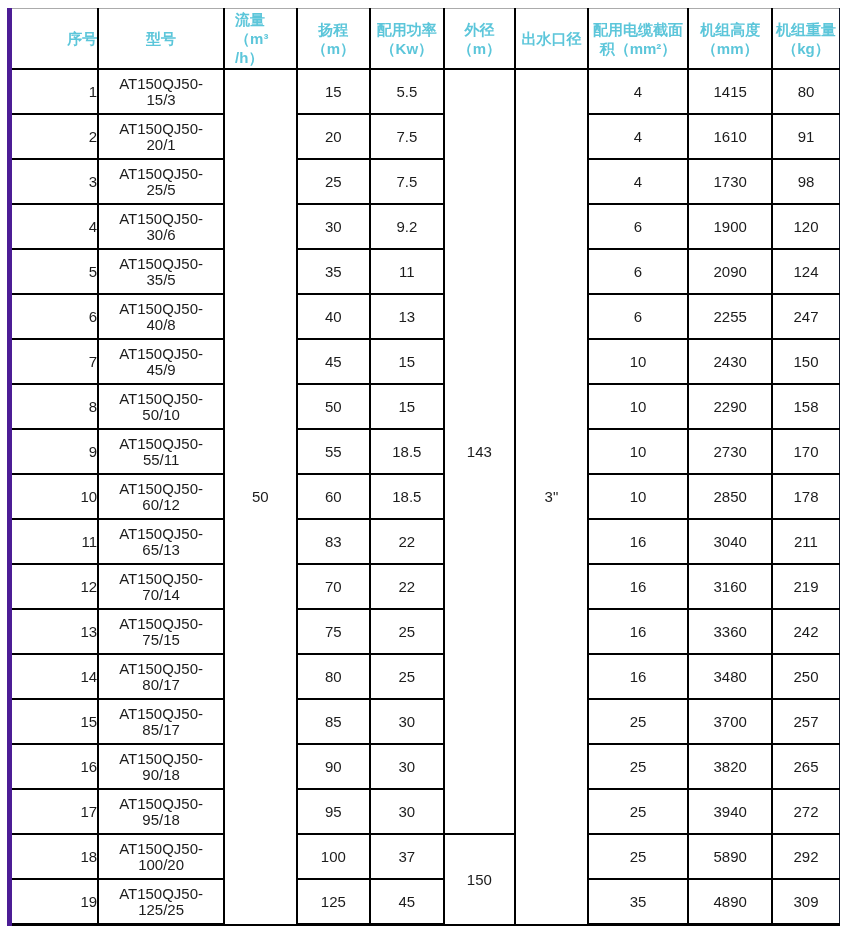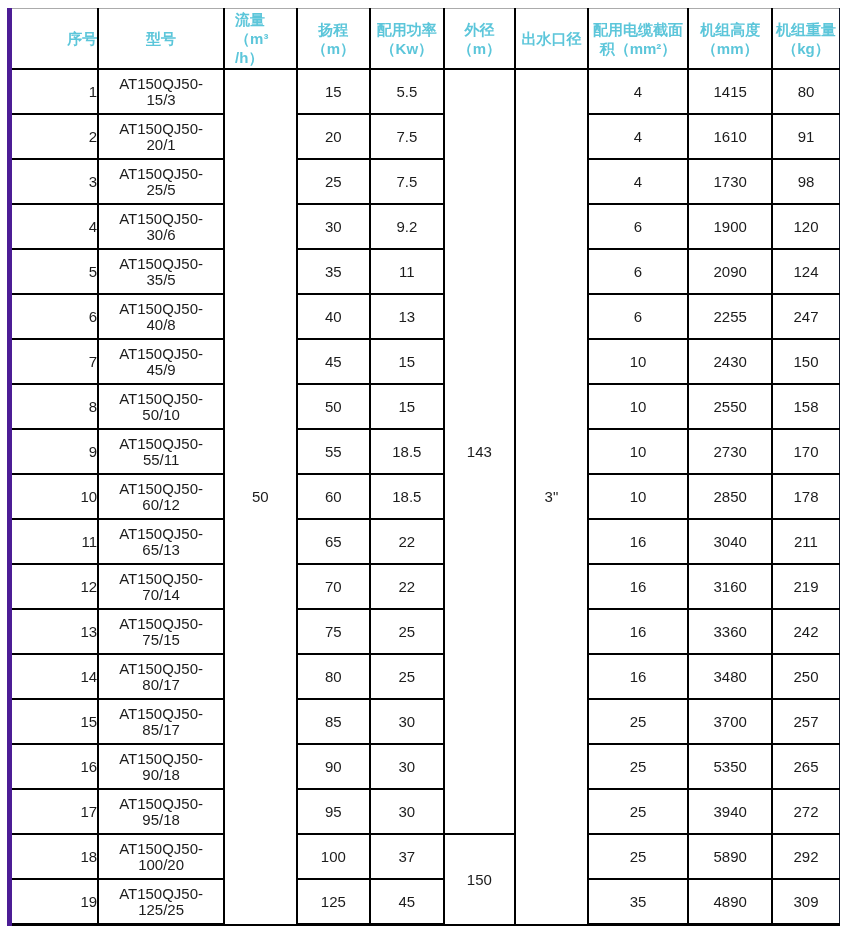--- a/index.html
+++ b/index.html
@@ -188,21 +188,21 @@
         <td class="last-col">150</td>
       </tr>
       <tr>
         <td class="first-col">8</td>
         <td>
             <div class="model-text">AT150QJ50-50/10</div>
           </td>
         <td>50</td>
         <td>15</td>
         <td>10</td>
-        <td>2550</td>
+        <td>2290</td>
         <td class="last-col">158</td>
       </tr>
       <tr>
         <td class="first-col">9</td>
         <td>
             <div class="model-text">AT150QJ50-55/11</div>
           </td>
         <td>55</td>
         <td>18.5</td>
         <td>10</td>
@@ -218,21 +218,21 @@
         <td>18.5</td>
         <td>10</td>
         <td>2850</td>
         <td class="last-col">178</td>
       </tr>
       <tr>
         <td class="first-col">11</td>
         <td>
             <div class="model-text">AT150QJ50-65/13</div>
           </td>
-        <td>65</td>
+        <td>83</td>
         <td>22</td>
         <td>16</td>
         <td>3040</td>
         <td class="last-col">211</td>
       </tr>
       <tr>
         <td class="first-col">12</td>
         <td>
             <div class="model-text">AT150QJ50-70/14</div>
           </td>
@@ -276,21 +276,21 @@
         <td class="last-col">257</td>
       </tr>
       <tr>
         <td class="first-col">16</td>
         <td>
             <div class="model-text">AT150QJ50-90/18</div>
           </td>
         <td>90</td>
         <td>30</td>
         <td>25</td>
-        <td>5350</td>
+        <td>3820</td>
         <td class="last-col">265</td>
       </tr>
       <tr>
         <td class="first-col">17</td>
         <td>
             <div class="model-text">AT150QJ50-95/18</div>
           </td>
         <td>95</td>
         <td>30</td>
         <td>25</td>

